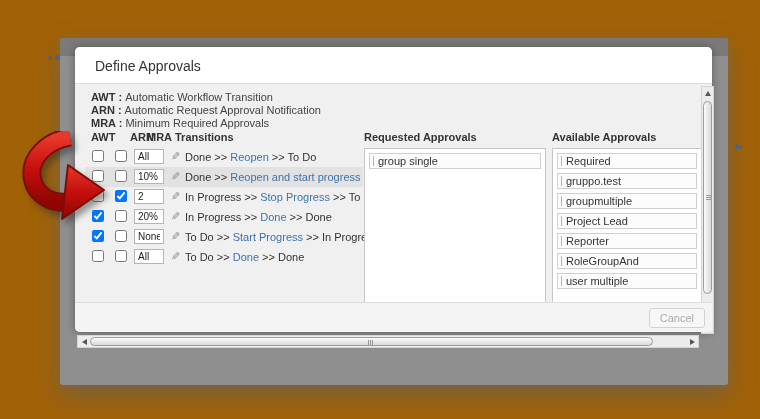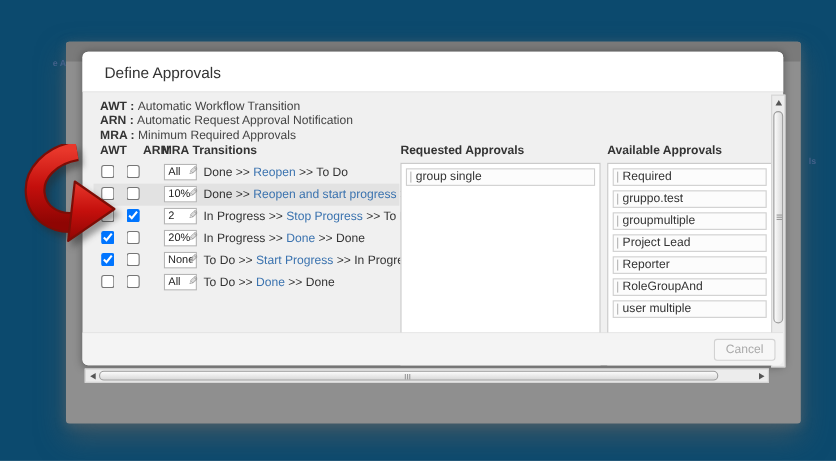--- a/index.html
+++ b/index.html
@@ -1,18 +1,18 @@
 <!DOCTYPE html>
 <html><head>
 <meta charset="utf-8">
 <style>
   * { margin:0; padding:0; box-sizing:border-box; }
   html,body { width:760px; height:419px; background:#ffffff; overflow:hidden;
     font-family:"Liberation Sans", sans-serif; }
-  .stage { position:relative; width:760px; height:419px; background:#0c4a6e; }
+  .stage { position:relative; width:760px; height:419px; background:#a16207; }
 
   
   .overlay { position:absolute; left:60px; top:38px; width:668px; height:347px;
     background:#8f8f8f; border-radius:3px;
     box-shadow:0 12px 26px rgba(95,95,95,.55), 0 2px 10px rgba(120,120,120,.4); }
   .navband { position:absolute; left:0; top:0; width:100%; height:18px;
     background:#7a7a7a; border-radius:3px 3px 0 0; }
   .frag { position:absolute; font-size:8px; font-weight:bold; color:#44618a; }
   .frag-left  { left:-12px; top:15px; }
   .frag-right { right:-14px; top:104px; }
@@ -39,21 +39,21 @@
   
   .colhead { position:absolute; font-size:11px; font-weight:bold; color:#333; top:84px; white-space:nowrap; }
   .ch-awt { left:16px; } .ch-arn { left:55px;text-align:right; } .ch-mra { left:62px;padding-left:10px; }
   .ch-trans { left:100px; } .ch-req { left:289px;text-align:center; } .ch-avail { left:477px; }
 
   
   .t-row { position:absolute; left:10px; width:278px; height:20px; font-size:11px; color:#333; }
   .t-row.hl { background:#e2e2e2; }
   .t-row input[type=checkbox] { position:absolute; top:3px; width:12px; height:12px; margin:0; }
   .cb-awt { left:7px; } .cb-arn { left:30px; }
-  .mra-input { position:absolute; left:64px; top:2px; width:30px; height:15px;
+  .mra-input { position:absolute; left:49px; top:2px; width:30px; height:15px;
     border:1px solid #b5b5b5; font-size:10px; padding:0 3px; color:#222;
     font-family:"Liberation Sans",sans-serif; background:#fff; }
   .pencil { position:absolute; left:86px; top:3px; font-size:11px; color:#909090;
     transform:scaleX(-1); cursor:pointer; line-height:13px; }
   .t-text { position:absolute; left:100px; top:0; line-height:20px; white-space:nowrap; }
   .t-link { color:#3b73af; text-decoration:none; cursor:pointer; }
 
   
   .panel { position:absolute; top:101px; height:184px; background:#ffffff; border:1px solid #c6c6c6; }
   .panel-req { left:289px; width:182px; }

